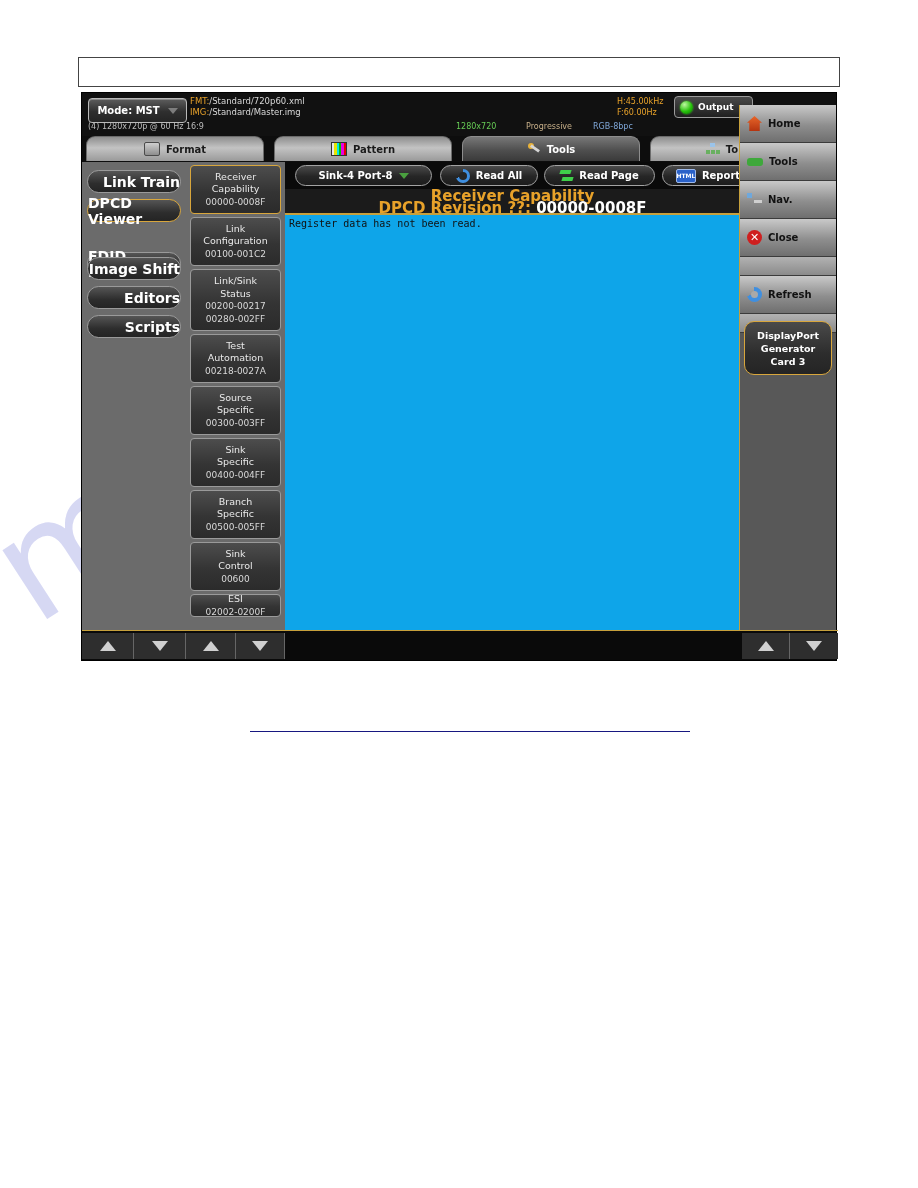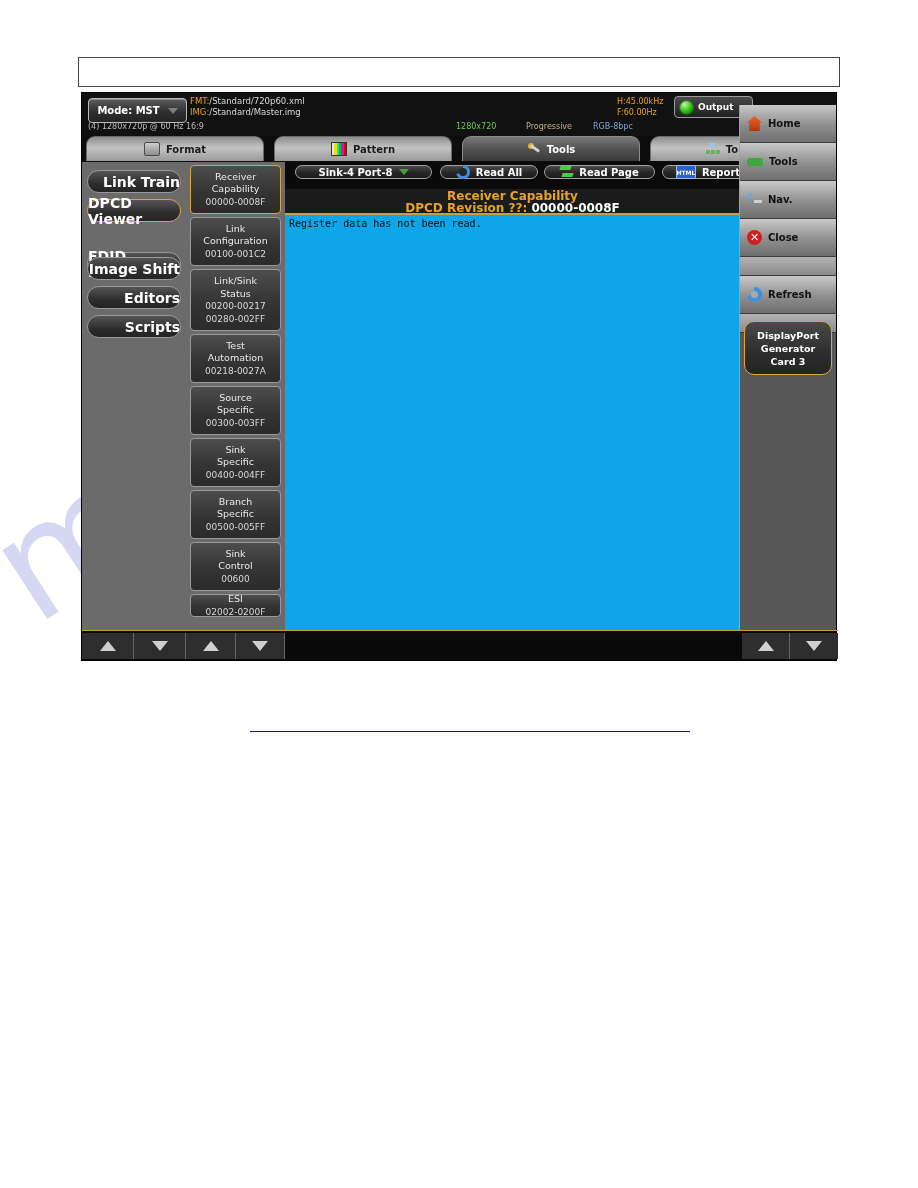--- a/index.html
+++ b/index.html
@@ -115,40 +115,40 @@
     color:#e9e9e9;font-size:9.5px;line-height:12.5px;text-align:center;
   }
   .rbtn.act{border:1.5px solid #d8a63c;}
   .rbtn b{font-weight:normal;}
   .rbtn .addr{font-size:9px;color:#d9d9d9;}
 
   
   .cpane{position:absolute;left:203px;top:0;right:96px;bottom:30px;background:#0a0a0a;}
   .ctools{position:absolute;left:0;top:0;width:100%;height:27px;background:#0a0a0a;}
   .cbtn{
-    position:absolute;top:3px;height:14px;border-radius:11px;
+    position:absolute;top:3px;height:21px;border-radius:11px;
     background:linear-gradient(#4a4a4a,#262626 55%,#1c1c1c);
     border:1px solid #a3a3a3;box-sizing:border-box;
     display:flex;align-items:center;justify-content:center;gap:6px;
     color:#fff;font-size:10px;font-weight:bold;
   }
   .ic-blue{width:14px;height:14px;border-radius:50%;
     background:conic-gradient(#3f8fe0 0 70%,transparent 70%);
     position:relative;}
   .ic-blue:after{content:"";position:absolute;left:3px;top:3px;width:8px;height:8px;border-radius:50%;background:#262626;}
   .ic-green{width:13px;height:14px;position:relative;}
   .ic-green:before{content:"";position:absolute;left:0;top:1px;width:11px;height:4px;background:#3fd04a;transform:skewX(-18deg);}
   .ic-green:after{content:"";position:absolute;left:2px;top:8px;width:11px;height:4px;background:#3fd04a;transform:skewX(-18deg);}
   .ic-html{width:18px;height:12px;border-radius:2px;background:#2b62c9;border:1px solid #9fb9e8;
     color:#fff;font-size:6px;font-weight:bold;display:flex;align-items:center;justify-content:center;}
   .dd-caret{width:0;height:0;border-left:5px solid transparent;border-right:5px solid transparent;border-top:6px solid #4aa03f;}
 
   .ctitle{
     position:absolute;left:0;top:27px;width:100%;height:24px;background:#1b1b1b;
-    color:#e8a22a;font-size:12px;font-weight:bold;text-align:center;line-height:12px;padding-top:1px;
+    color:#e8a22a;font-size:15px;font-weight:bold;text-align:center;line-height:12px;padding-top:1px;
     box-sizing:border-box;
   }
   .ctitle .l2 .hi{color:#ffffff;}
   .cdata{
     position:absolute;left:0;top:51px;right:0;bottom:0;background:#0ea5e9;
     border-top:2px solid #c6a03c;
     color:#111;font-size:10px;padding:3px 4px;box-sizing:border-box;
     font-family:"DejaVu Sans Mono", monospace;
   }
 

